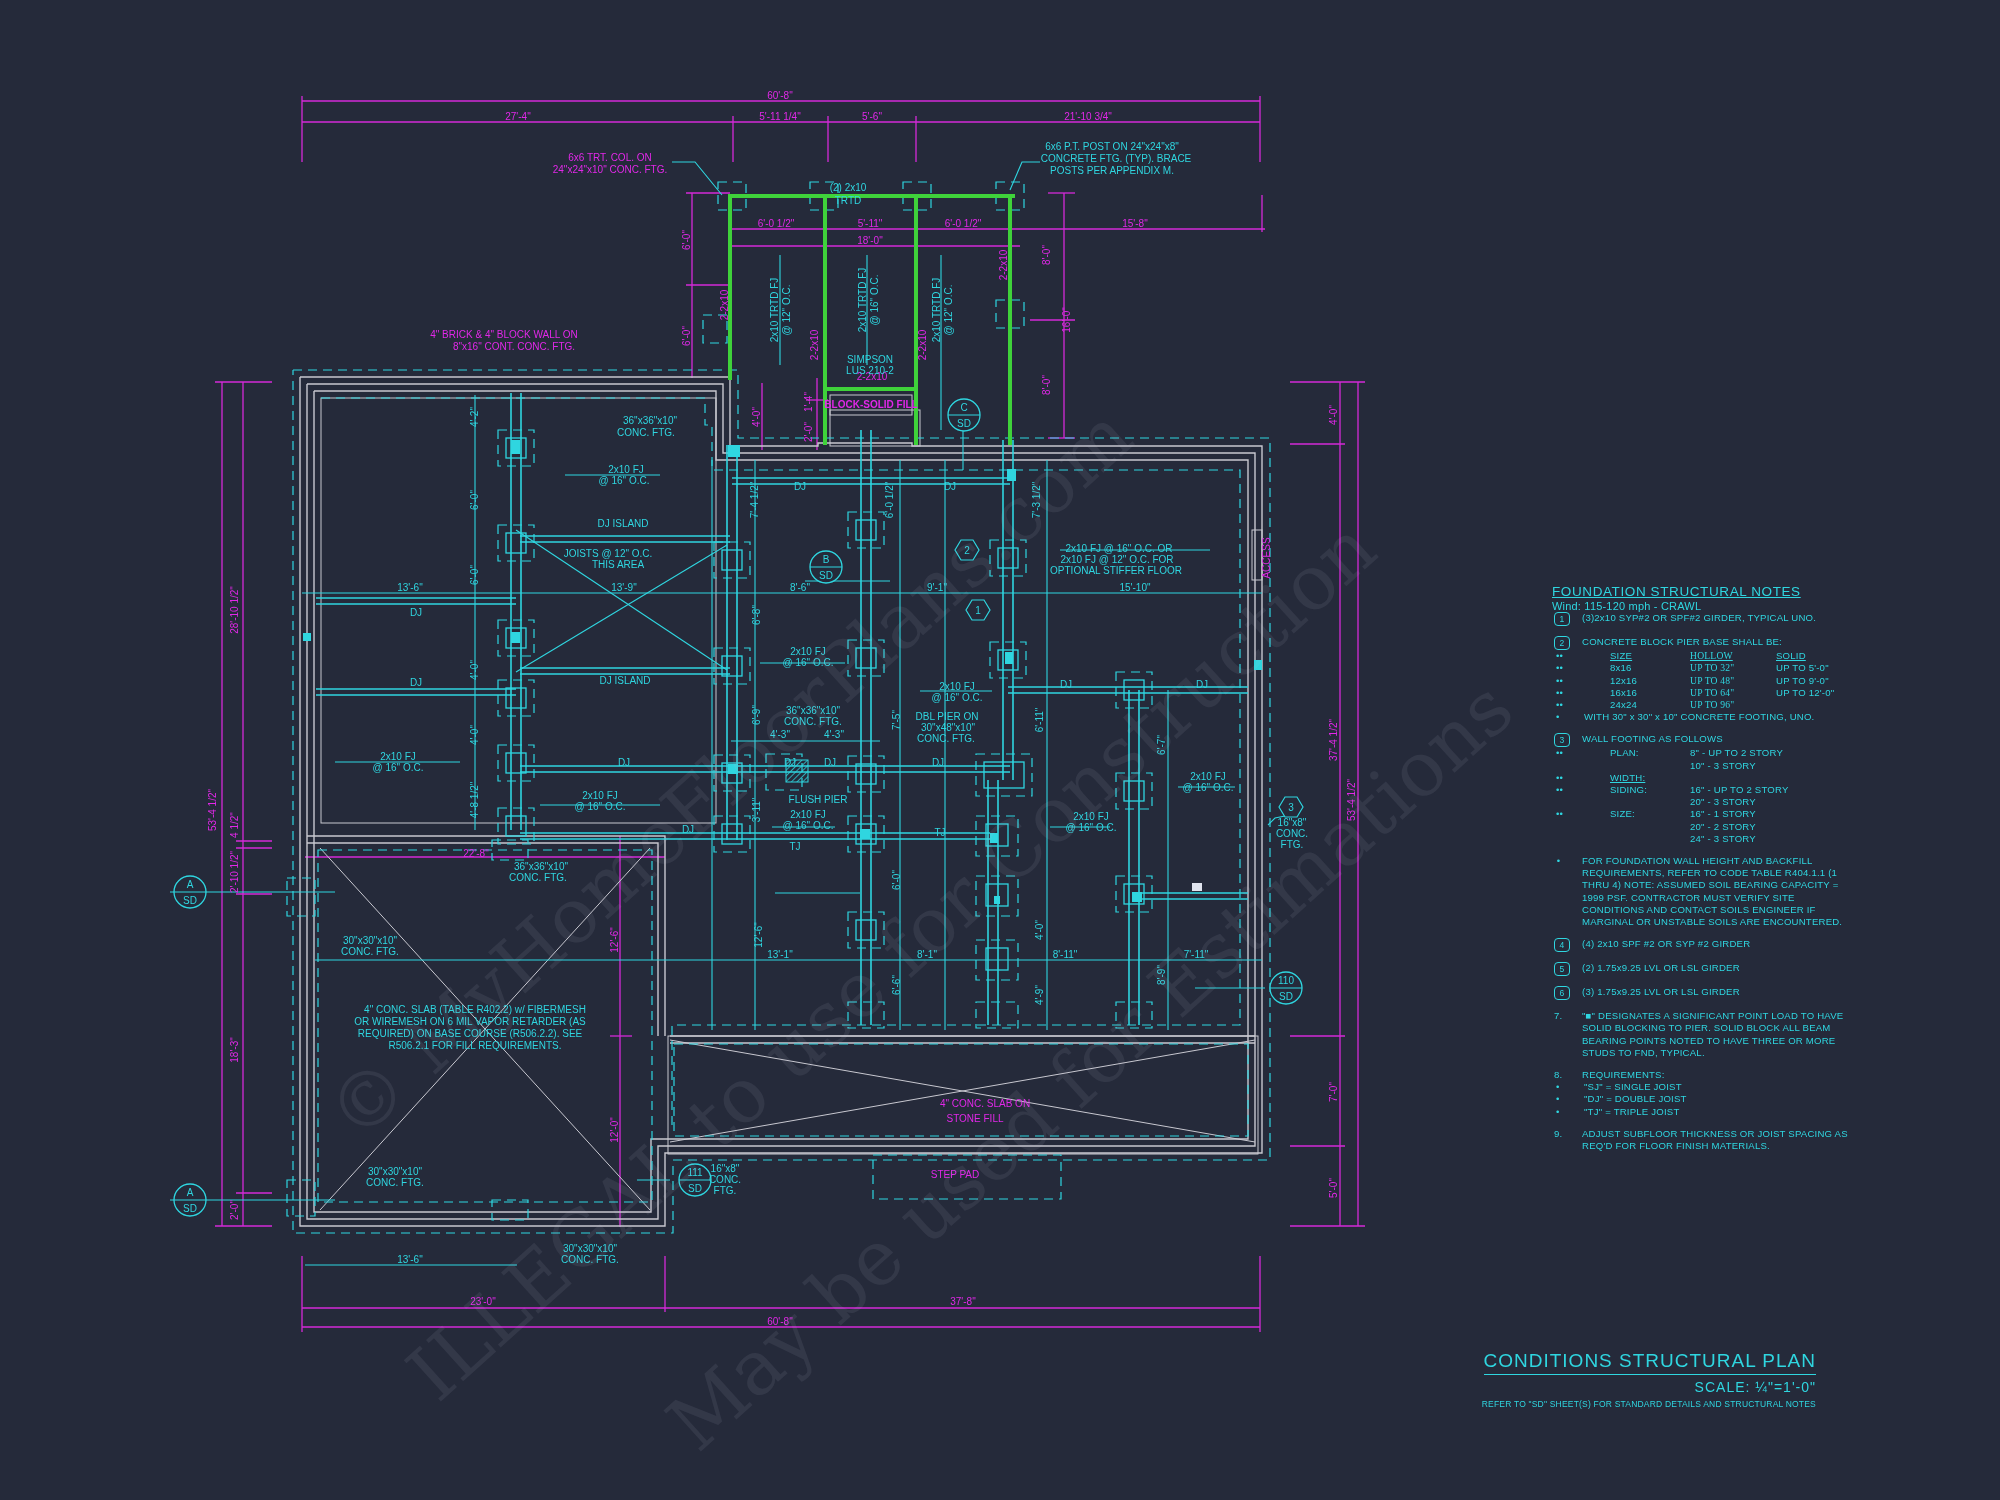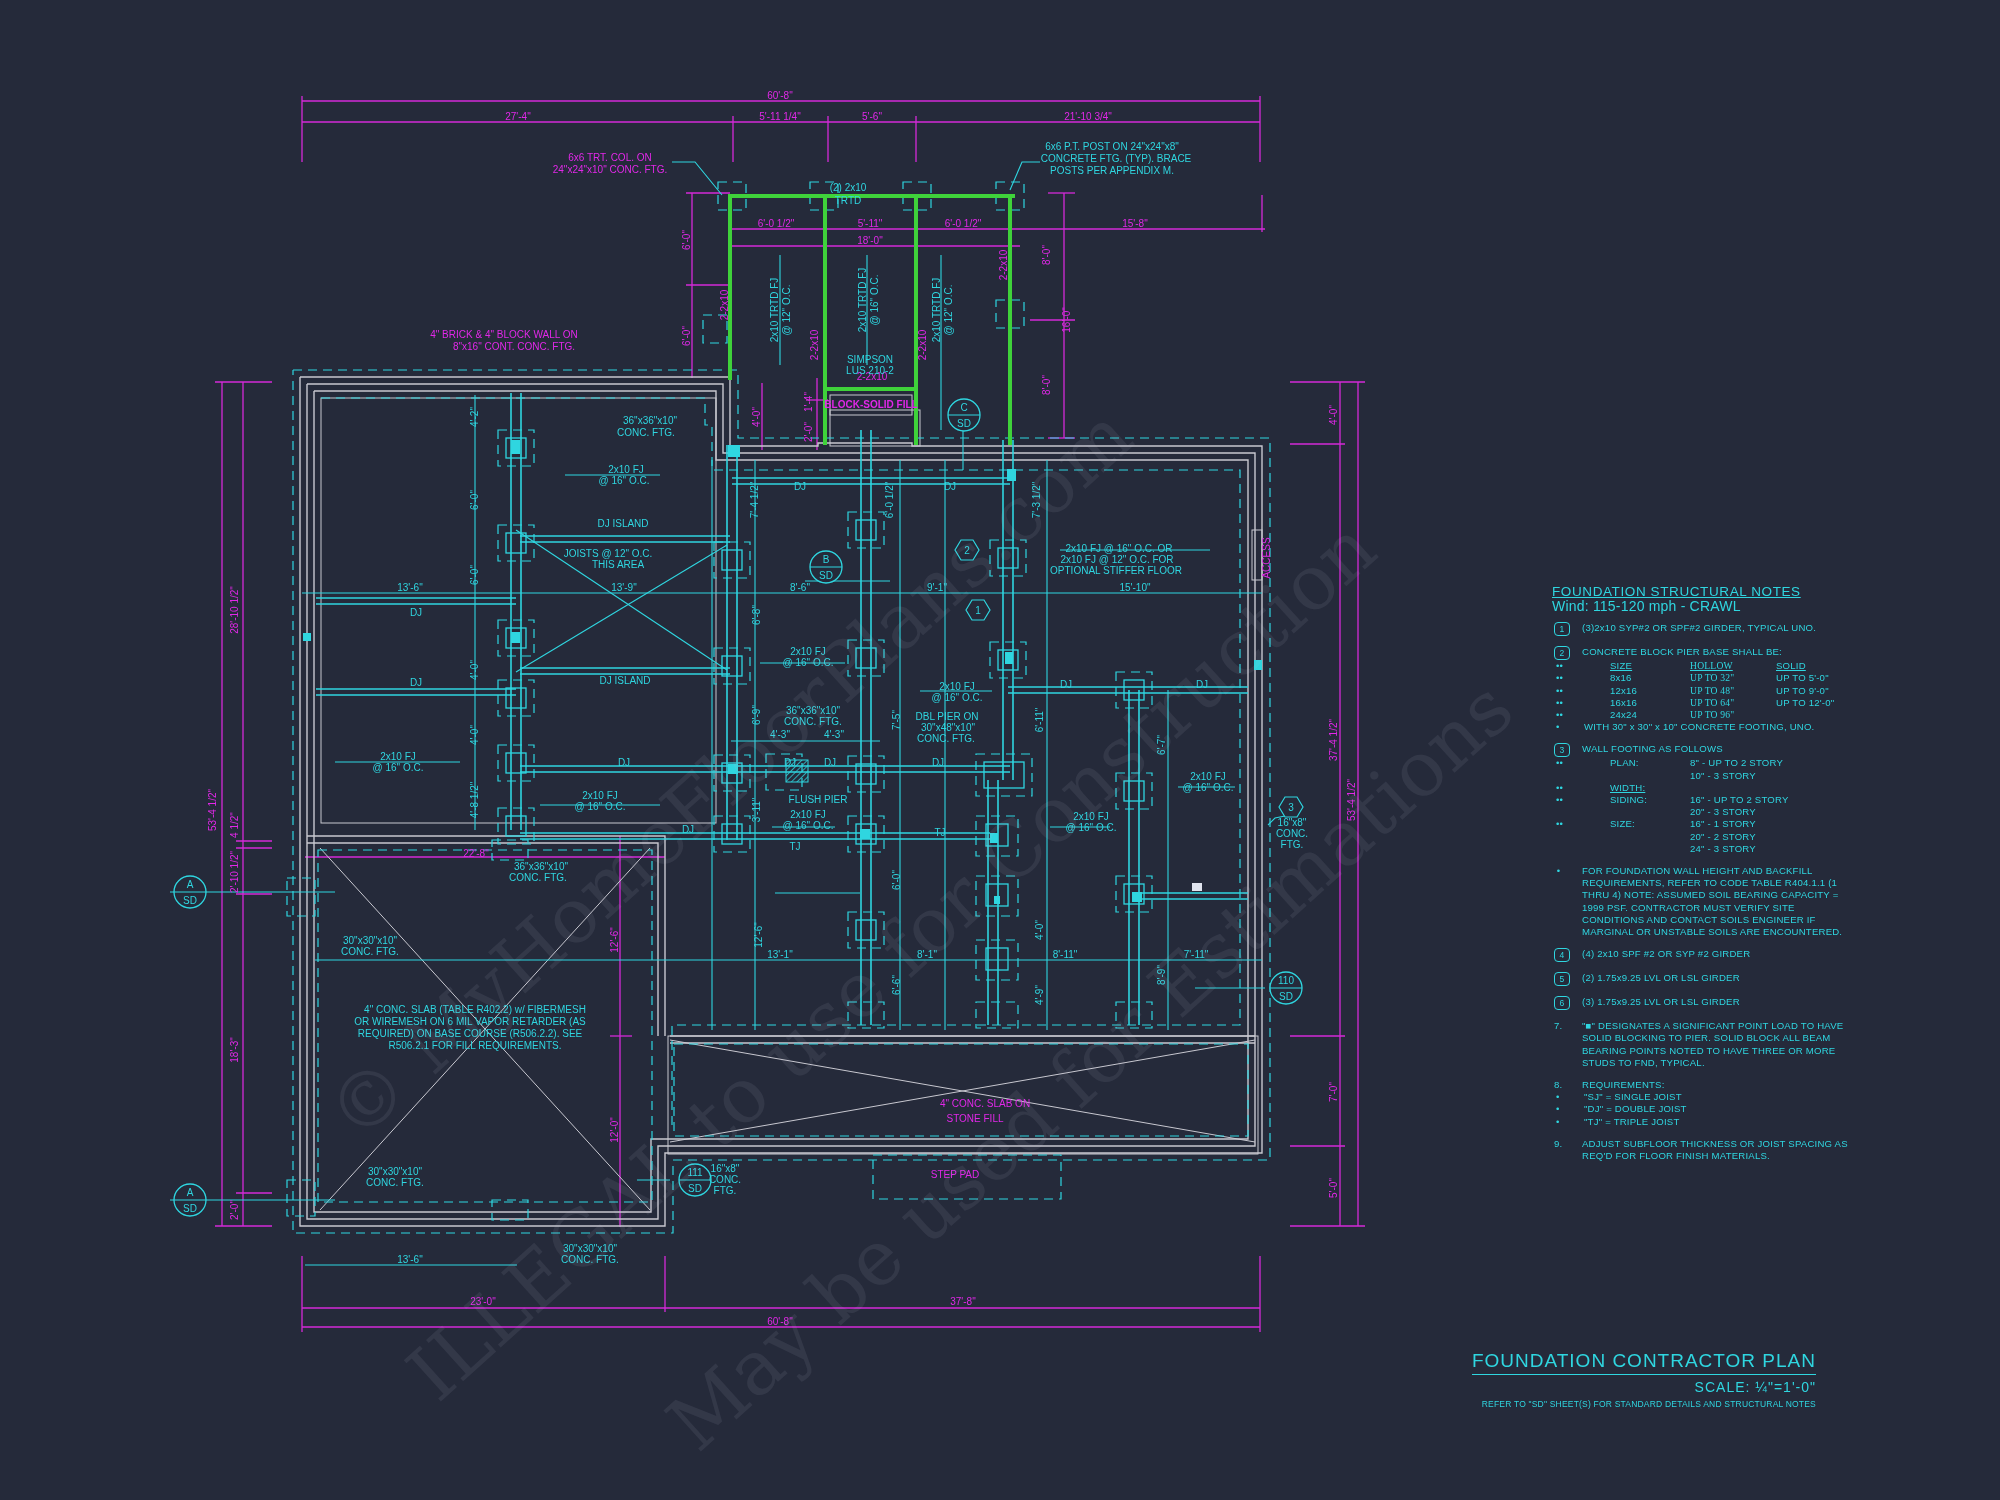--- a/index.html
+++ b/index.html
@@ -4,21 +4,21 @@
 <style>
   html,body{margin:0;padding:0;background:#252a3a;}
   body{width:2000px;height:1500px;position:relative;overflow:hidden;font-family:"DejaVu Sans",sans-serif;}
   #sheet{position:absolute;left:0;top:0;width:2000px;height:1500px;background:#252a3a;}
   svg{position:absolute;left:0;top:0;}
   .cy{fill:#2fd6e0;}
   .mg{fill:#e128e8;}
   .t{font-family:"Liberation Sans Narrow","Liberation Sans",sans-serif;font-size:10px;}
   .notes{position:absolute;left:1552px;top:584px;width:300px;color:#2fd6e0;font-family:"Liberation Sans",sans-serif;font-size:9.6px;line-height:12.2px;letter-spacing:0.2px;}
   .notes .h{font-size:13.5px;text-decoration:underline;letter-spacing:0.6px;line-height:16px;}
-  .notes .sub{font-size:14px;margin-bottom:10px;}
+  .notes .sub{font-size:11px;}
   .note{display:flex;margin-bottom:10px;}
   .note .n{width:28px;flex:none;text-align:left;padding-left:2px;}
   .note .hex{display:inline-block;width:14px;height:12px;border:1px solid #2fd6e0;border-radius:4px;text-align:center;font-size:8.5px;line-height:12px;}
   .note .body{flex:1;}
   .row{display:flex;}
   .row .b{width:28px;flex:none;padding-left:4px;}
   .row .c1{width:80px;flex:none;padding-left:26px;}
   .row .c2{width:86px;flex:none;font-family:Liberation Serif, serif;}
   .row .c3{flex:1;}
   .u{text-decoration:underline;}
@@ -642,18 +642,18 @@
           <span>"TJ" = TRIPLE JOIST</span>
         </div>
   </div>
   <div class="note">
     <div class="n">9.</div>
     <div class="body">ADJUST SUBFLOOR THICKNESS OR JOIST SPACING AS REQ'D FOR FLOOR FINISH MATERIALS.</div>
   </div>
 </div>
 
 <div class="title">
-  <div class="main">FOUNDATION CONTRACTOR PLAN</div>
+  <div class="main">CONDITIONS STRUCTURAL PLAN</div>
   <div class="scale">SCALE: ¼"=1'-0"</div>
   <div class="ref">REFER TO "SD" SHEET(S) FOR STANDARD DETAILS AND STRUCTURAL NOTES</div>
 </div>
 
 </div>
 
 </body></html>

